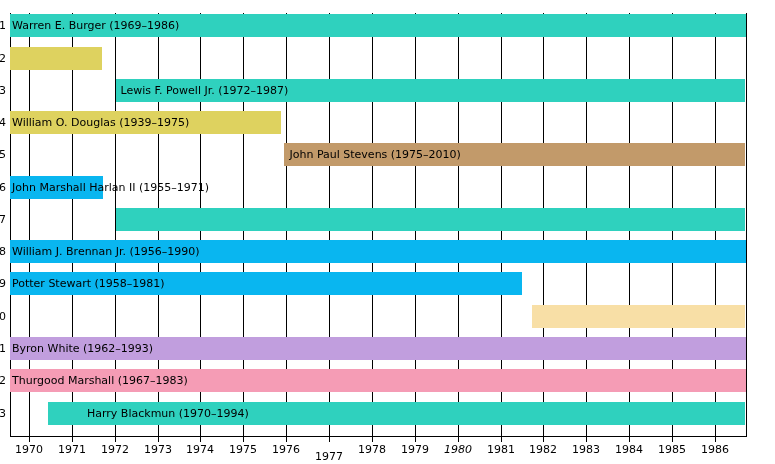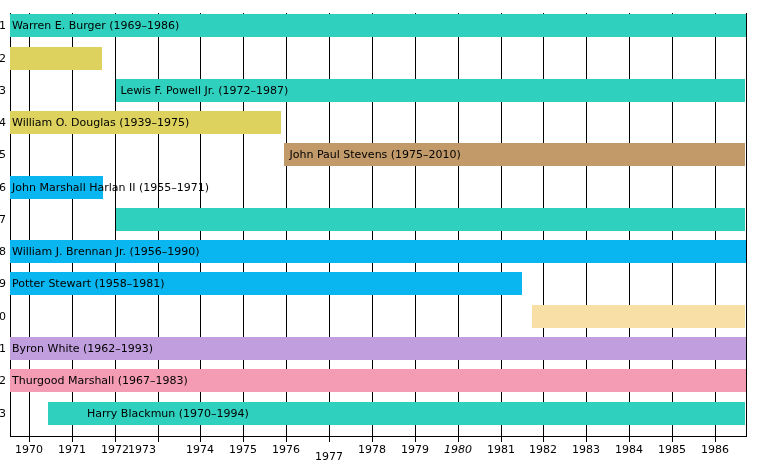--- a/index.html
+++ b/index.html
@@ -121,21 +121,21 @@
       <div class="vline" style="left: 10px; top: 13px; height: 423px;"></div>
       <div class="vline" style="left: 746px; top: 13px; height: 423px;"></div>
       <div class="hline" style="left: 10px; top: 436px; width: 737px;"></div>
       <div class="xtick" style="left: 29px; top: 437px;"></div>
       <div class="xtick-label" style="left: 7px; top: 443px;">1970</div>
       <div class="xtick" style="left: 72px; top: 437px;"></div>
       <div class="xtick-label" style="left: 50px; top: 443px;">1971</div>
       <div class="xtick" style="left: 115px; top: 437px;"></div>
       <div class="xtick-label" style="left: 93px; top: 443px;">1972</div>
       <div class="xtick" style="left: 158px; top: 437px;"></div>
-      <div class="xtick-label" style="left: 120px; top: 443px;">1973</div>
+      <div class="xtick-label" style="left: 136px; top: 443px;">1973</div>
       <div class="xtick" style="left: 200px; top: 437px;"></div>
       <div class="xtick-label" style="left: 178px; top: 443px;">1974</div>
       <div class="xtick" style="left: 243px; top: 437px;"></div>
       <div class="xtick-label" style="left: 221px; top: 443px;">1975</div>
       <div class="xtick" style="left: 286px; top: 437px;"></div>
       <div class="xtick-label" style="left: 264px; top: 443px;">1976</div>
       <div class="xtick" style="left: 329px; top: 437px;"></div>
       <div class="xtick-label" style="left: 307px; top: 443px; margin-top: 7px;">1977</div>
       <div class="xtick" style="left: 372px; top: 437px;"></div>
       <div class="xtick-label" style="left: 350px; top: 443px;">1978</div>

